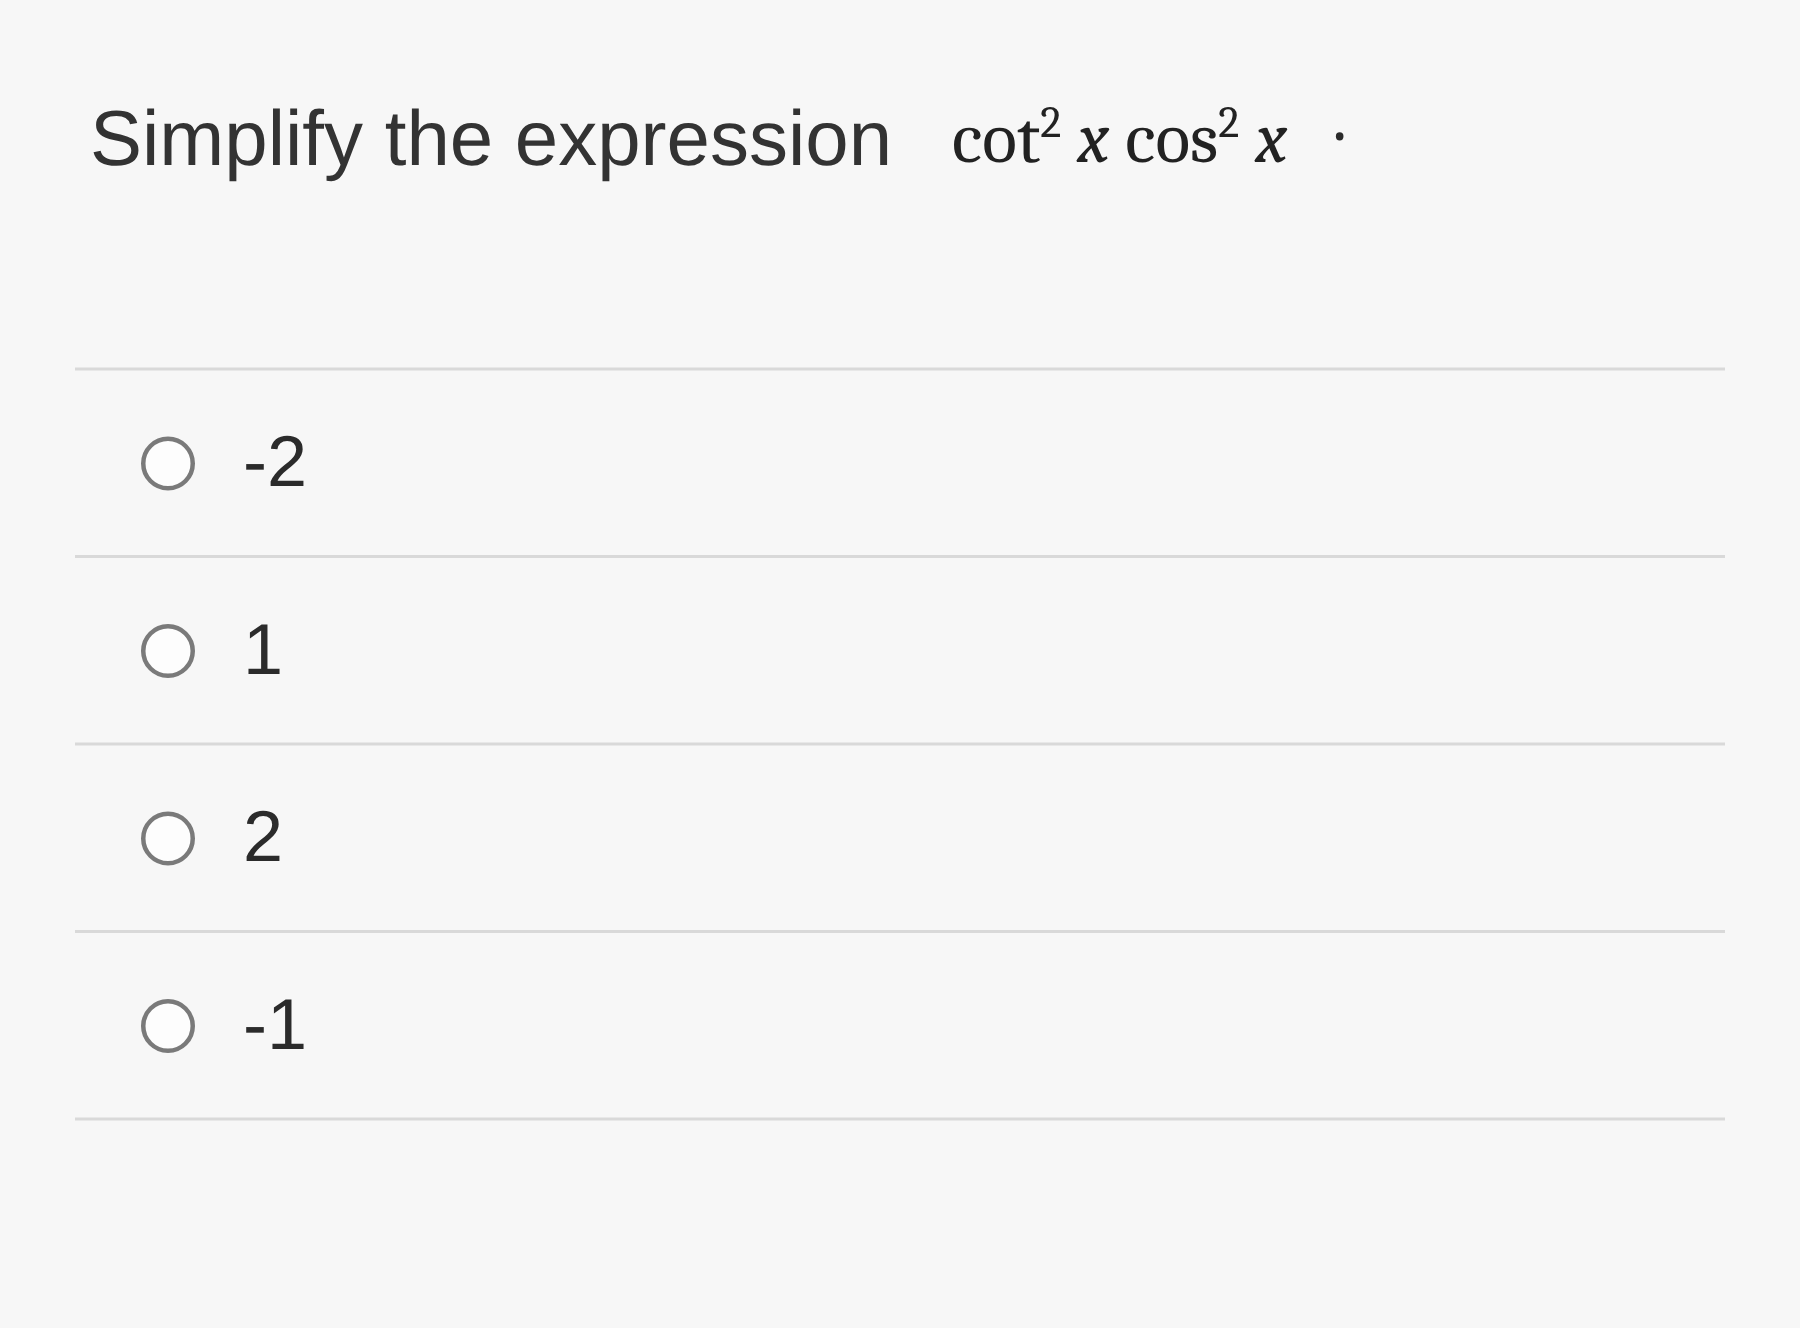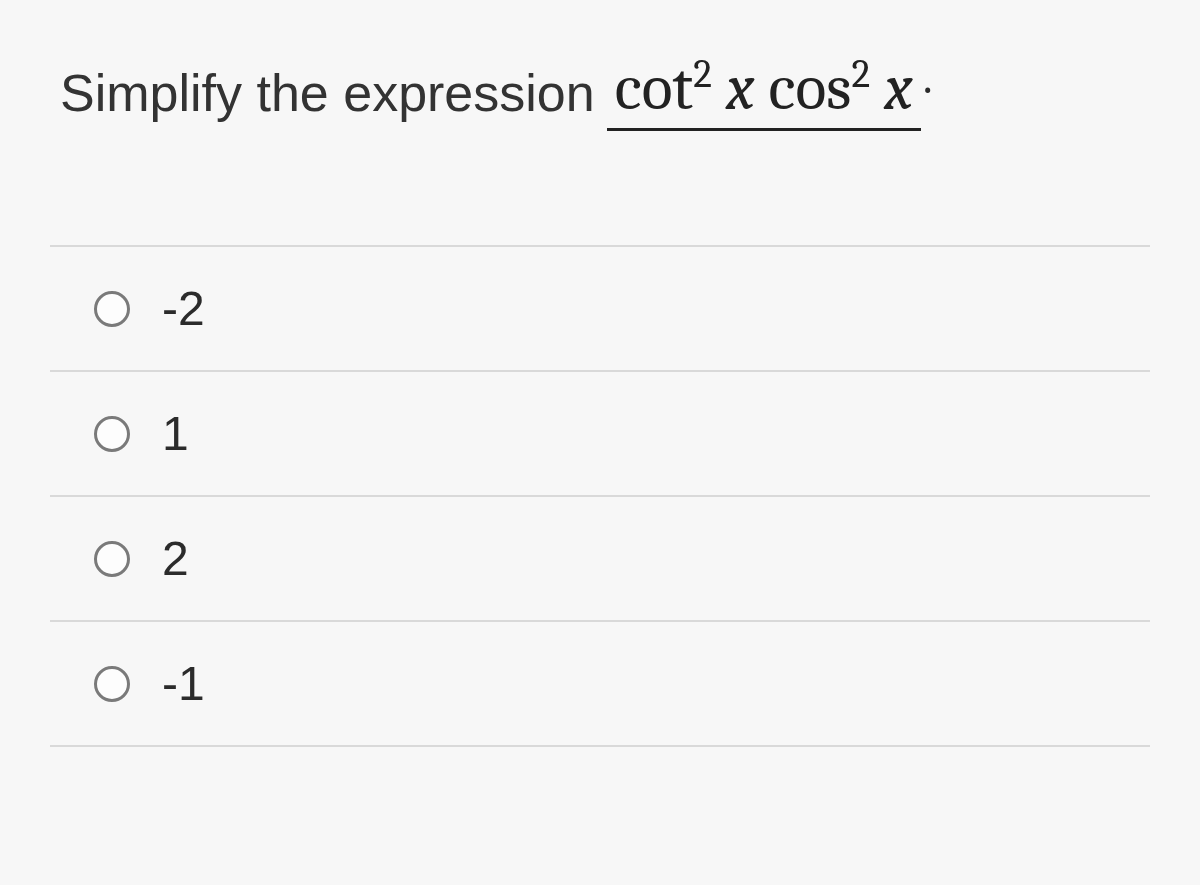--- a/index.html
+++ b/index.html
@@ -7,35 +7,35 @@
     width:1200px;height:885px;
     background:#f7f7f7;
     font-family:"Segoe UI",Arial,sans-serif;
     color:#2b2b2b;
     box-sizing:border-box;
     padding:50px 50px 0 50px;
   }
   .question{
     display:flex;
     align-items:center;
-    gap:12px;
+    gap:32px;
     margin-bottom:110px;
     padding:0 10px;
   }
   .prompt{
     font-size:52px;
     font-weight:400;
     color:#333;
   }
   .frac{
     display:inline-flex;
-    flex-direction:column;
+    flex-direction:row;
     align-items:center;
     font-family:"Cambria Math",Cambria,"Times New Roman",serif;
-    font-size:64px;
+    font-size:48px;
     line-height:1.15;
     color:#222;
   }
   .frac .num,.frac .den{
     padding:0 8px;
     white-space:nowrap;
   }
   .frac .bar{
     width:100%;
     border-top:3px solid #222;

